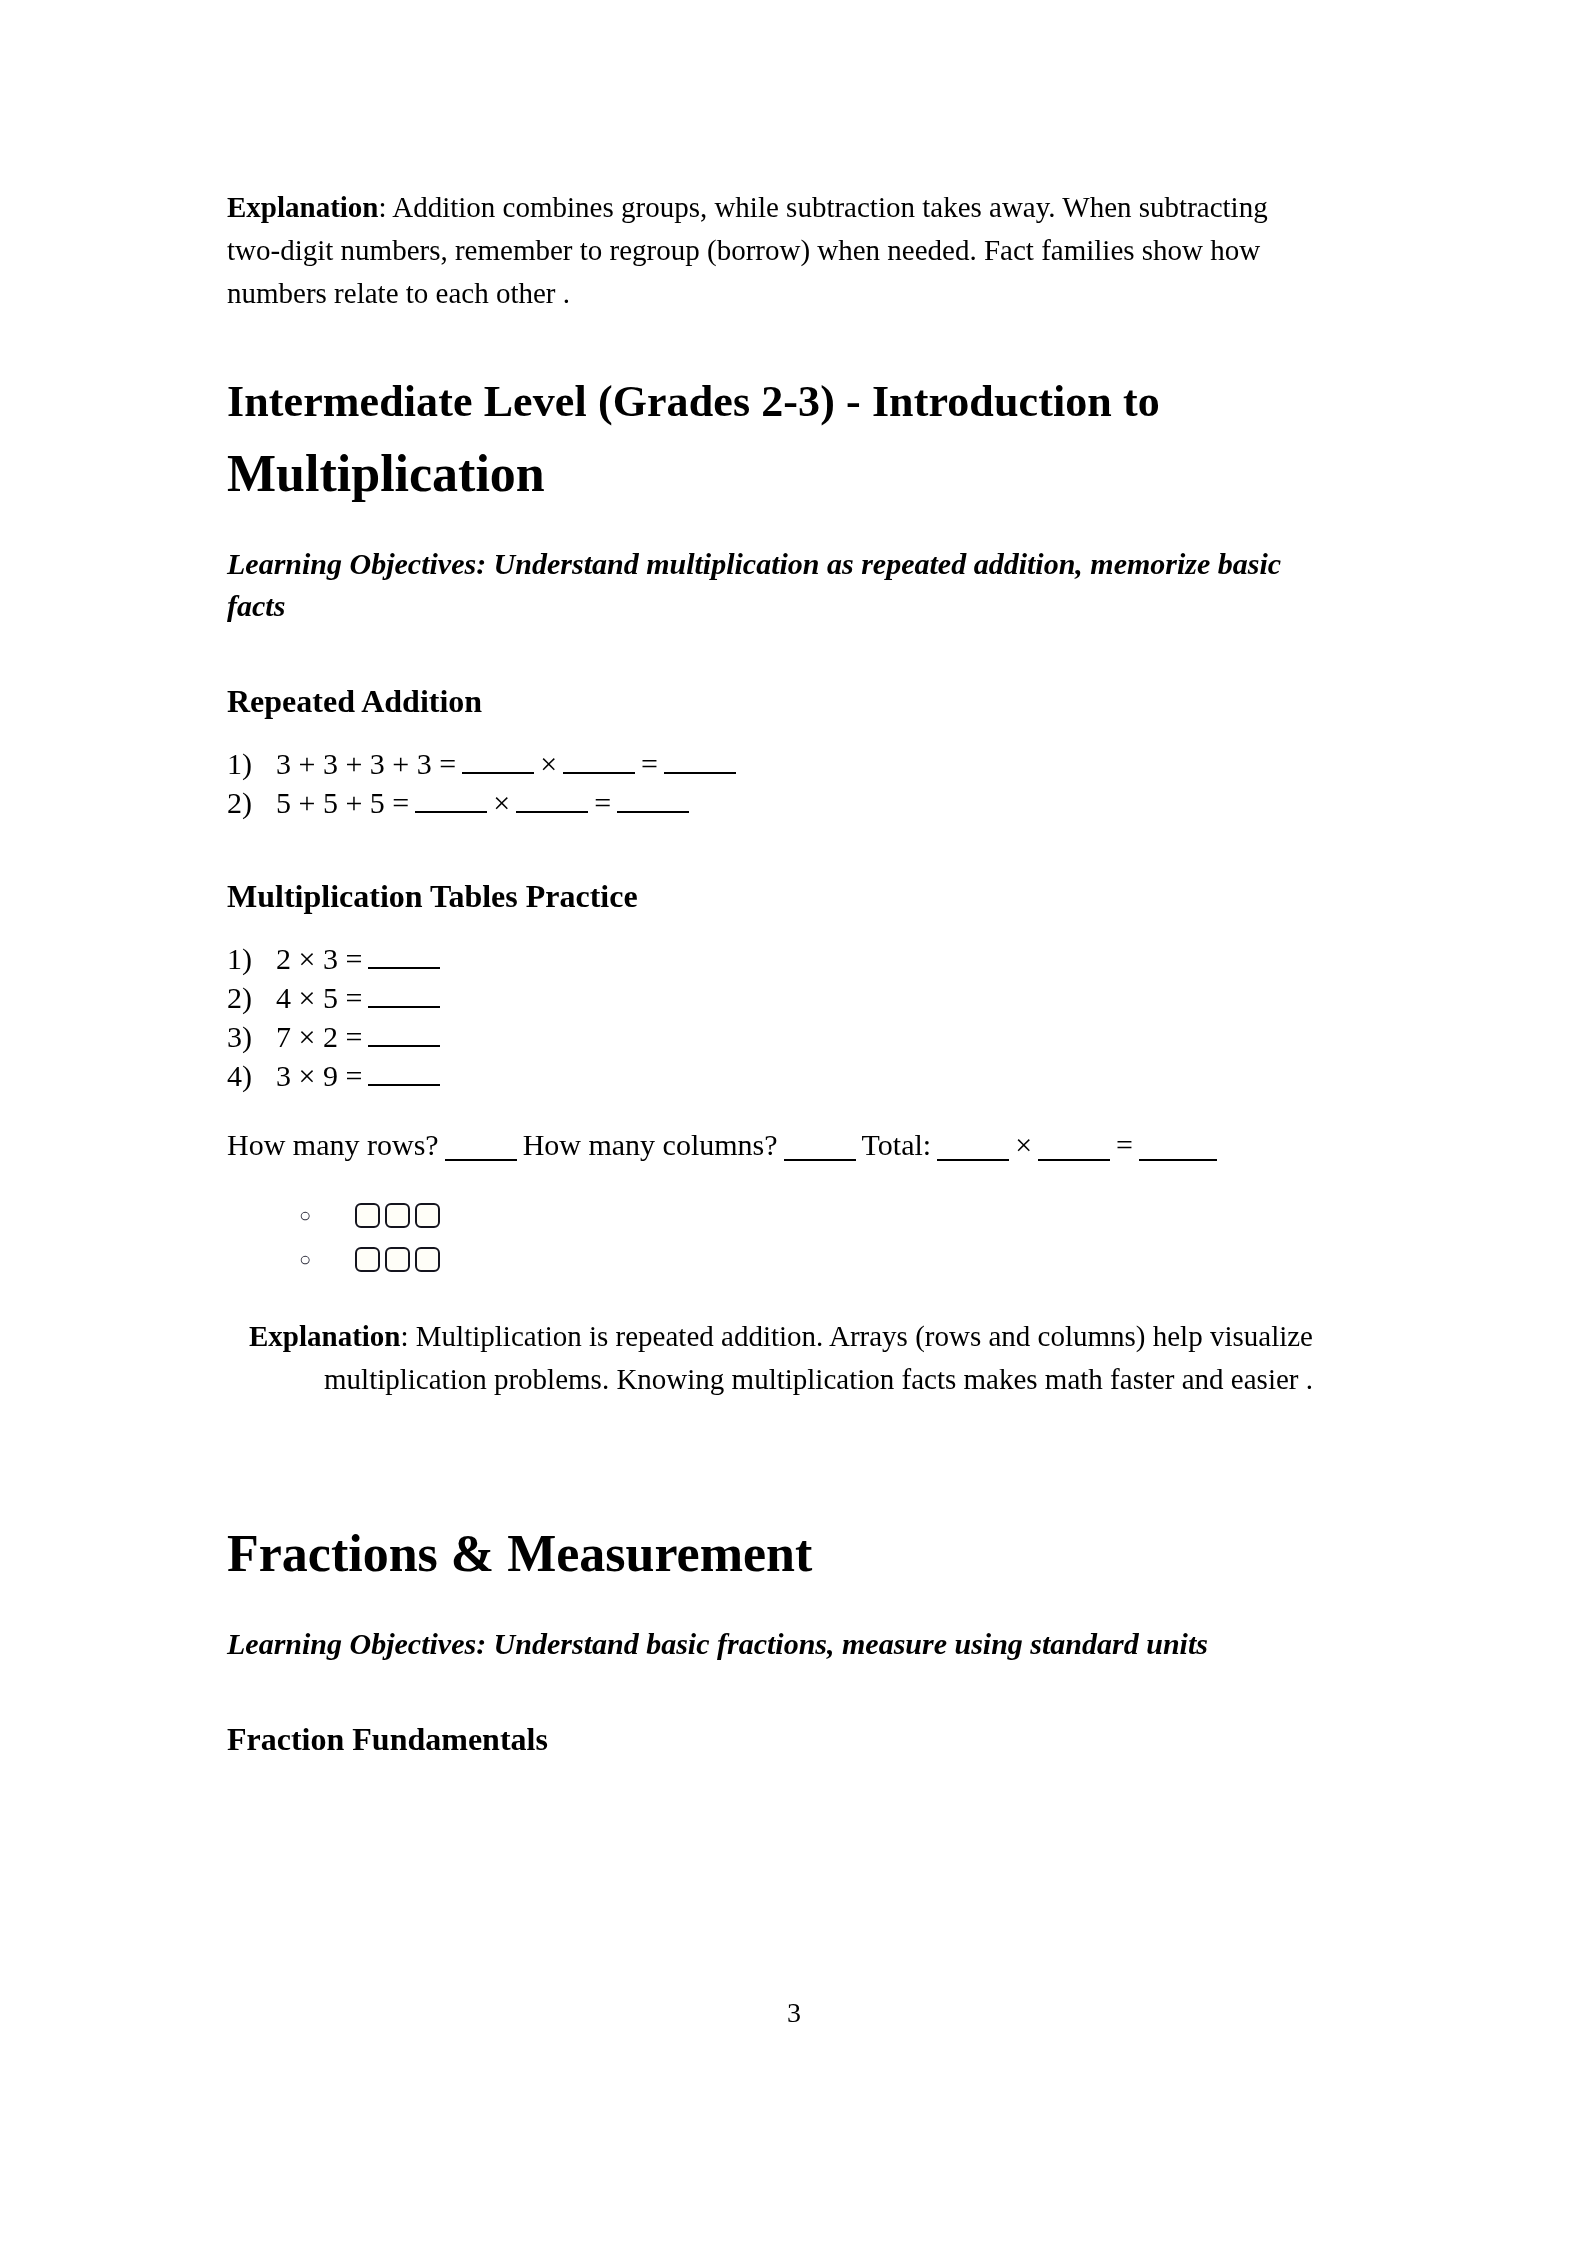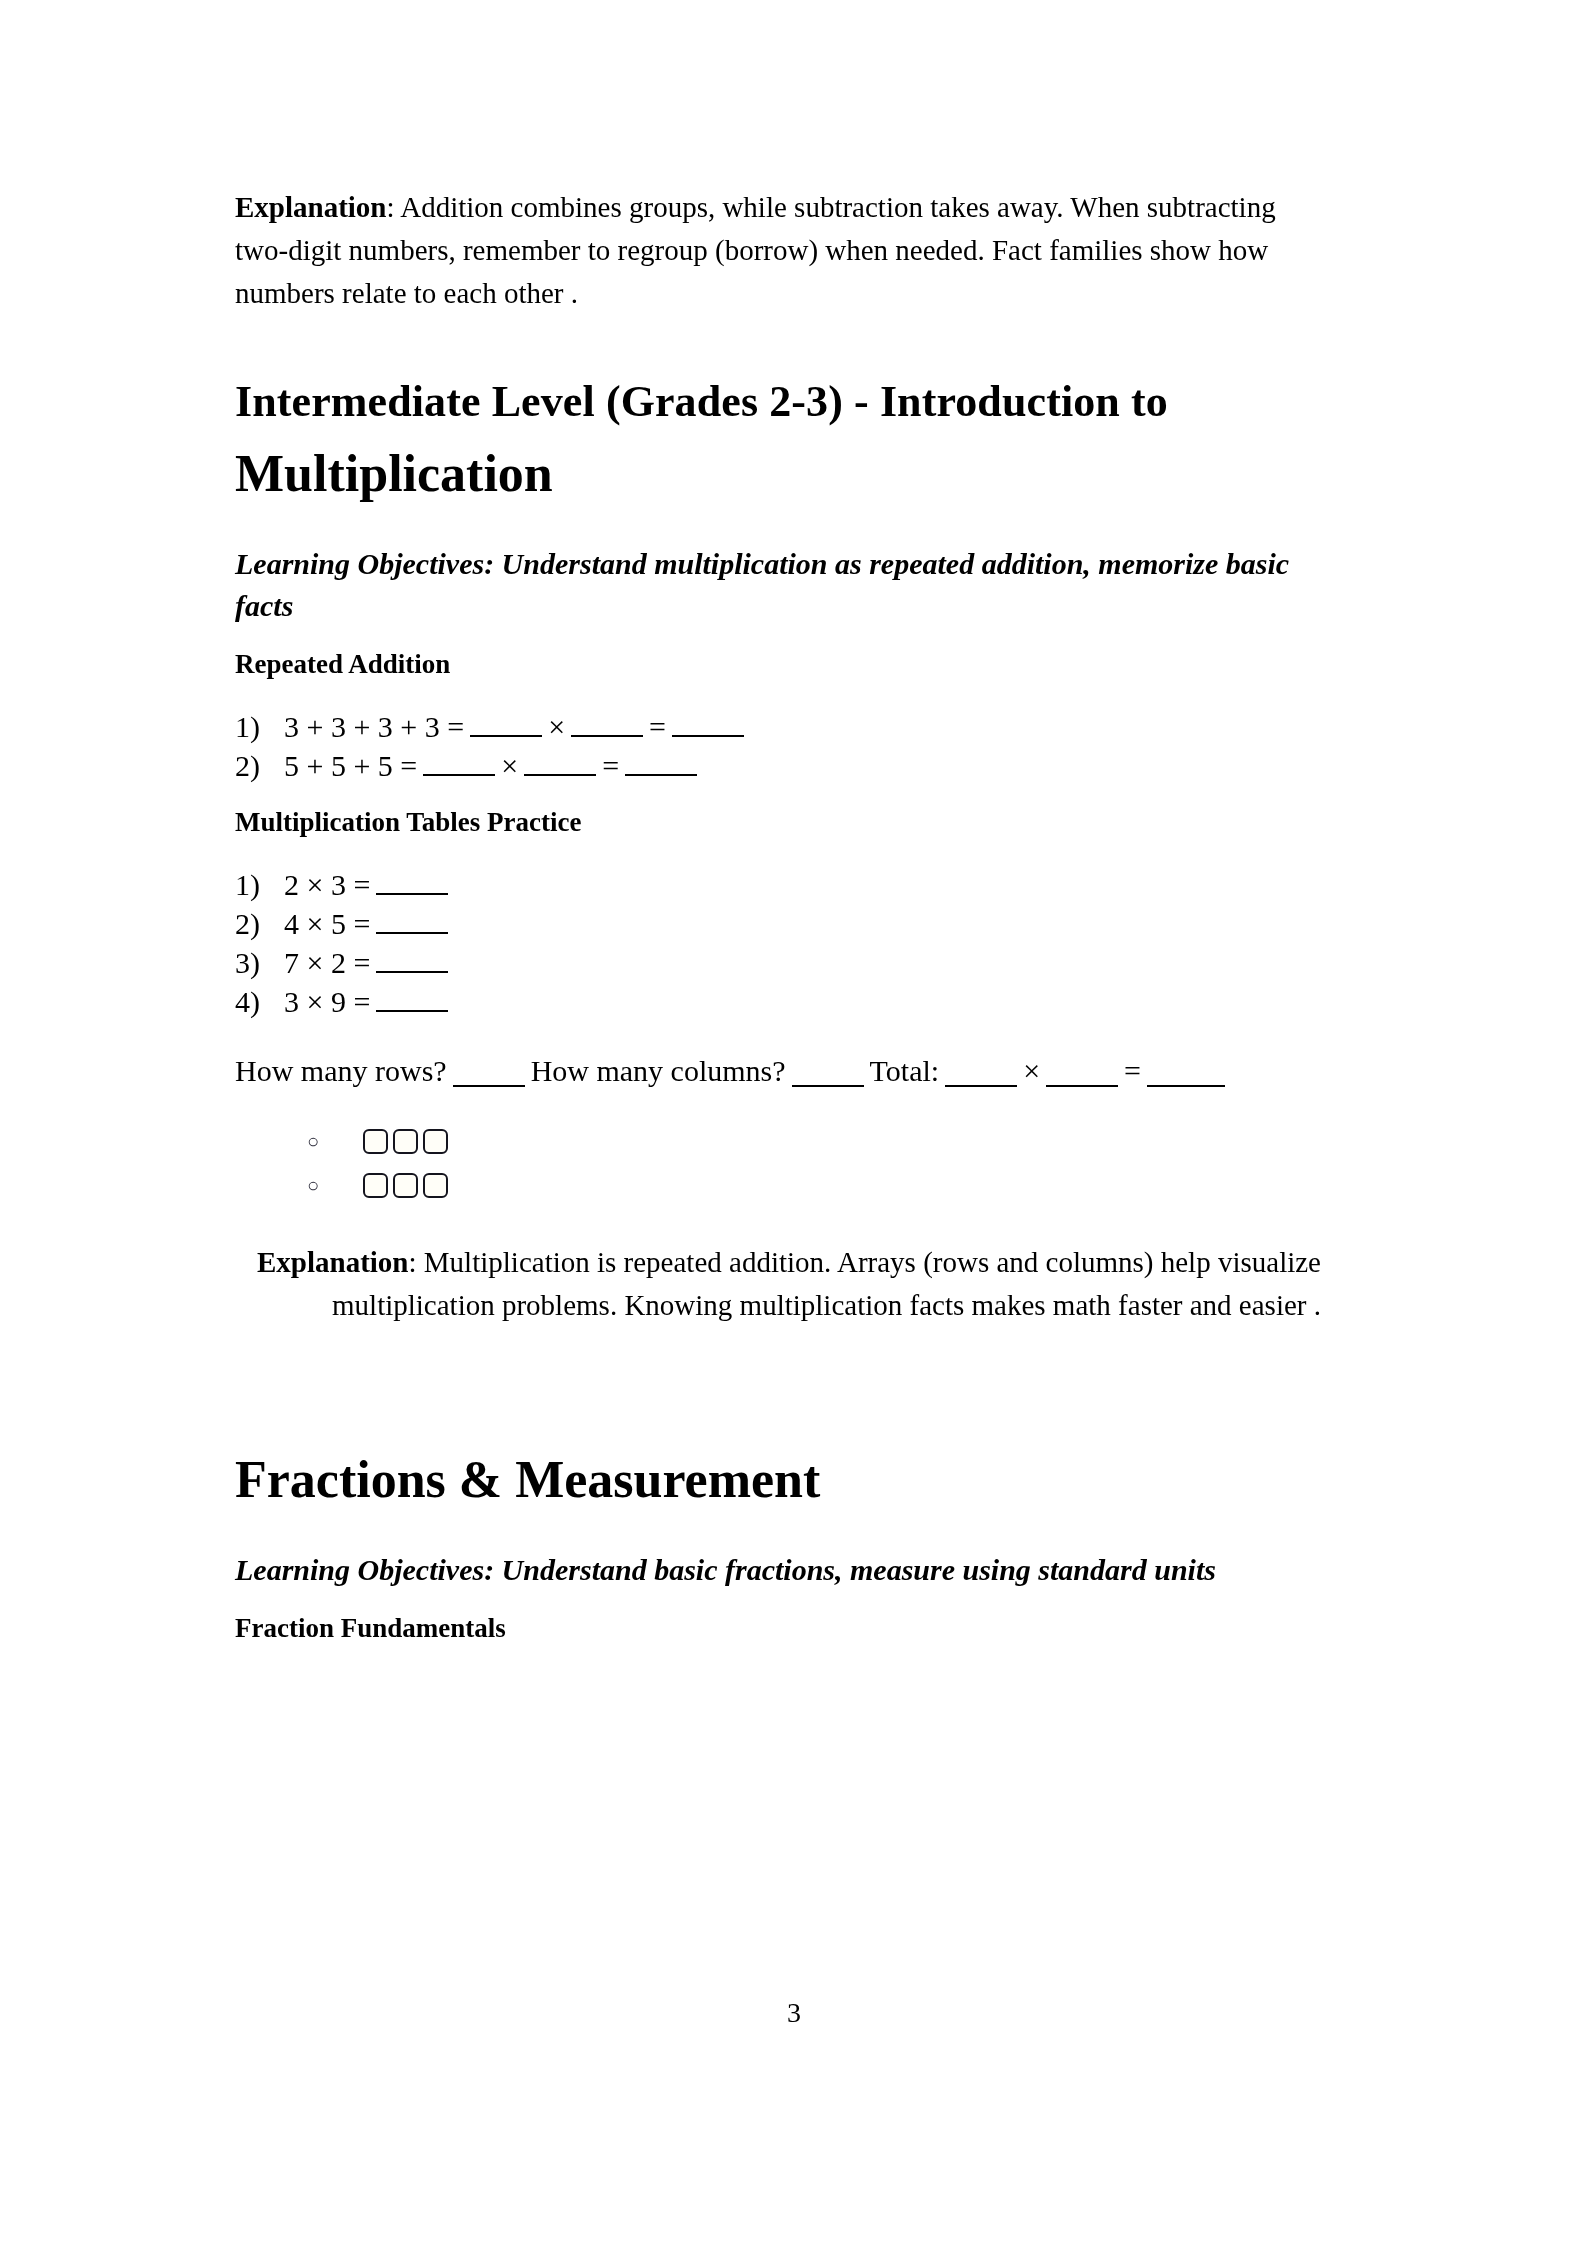--- a/index.html
+++ b/index.html
@@ -17,21 +17,21 @@
   }
   .page {
     position: absolute;
     left: 0; top: 0;
     width: 1588px;
     height: 2245px;
     background: #ffffff;
   }
   .content {
     position: absolute;
-    left: 235px;
+    left: 227px;
     top: 186px;
     width: 1086px;
   }
 
   
   .para {
     font-size: 29px;
     line-height: 43px;
     text-align: left;
     margin: 0 0 0 0;
@@ -57,24 +57,24 @@
 
   .objectives {
     font-size: 30px;
     font-weight: bold;
     line-height: 42px;
     margin: 38px 0 0 0;
     font-style: italic;
   }
 
   h3.sub-h {
-    font-size: 27px;
+    font-size: 32px;
     font-weight: bold;
     line-height: 34px;
-    margin: 20px 0 0 0;
+    margin: 57px 0 0 0;
   }
 
   
   ol.prob-list {
     list-style: none;
     margin: 26px 0 0 0;
     padding: 0;
   }
   ol.prob-list li {
     font-size: 30px;

